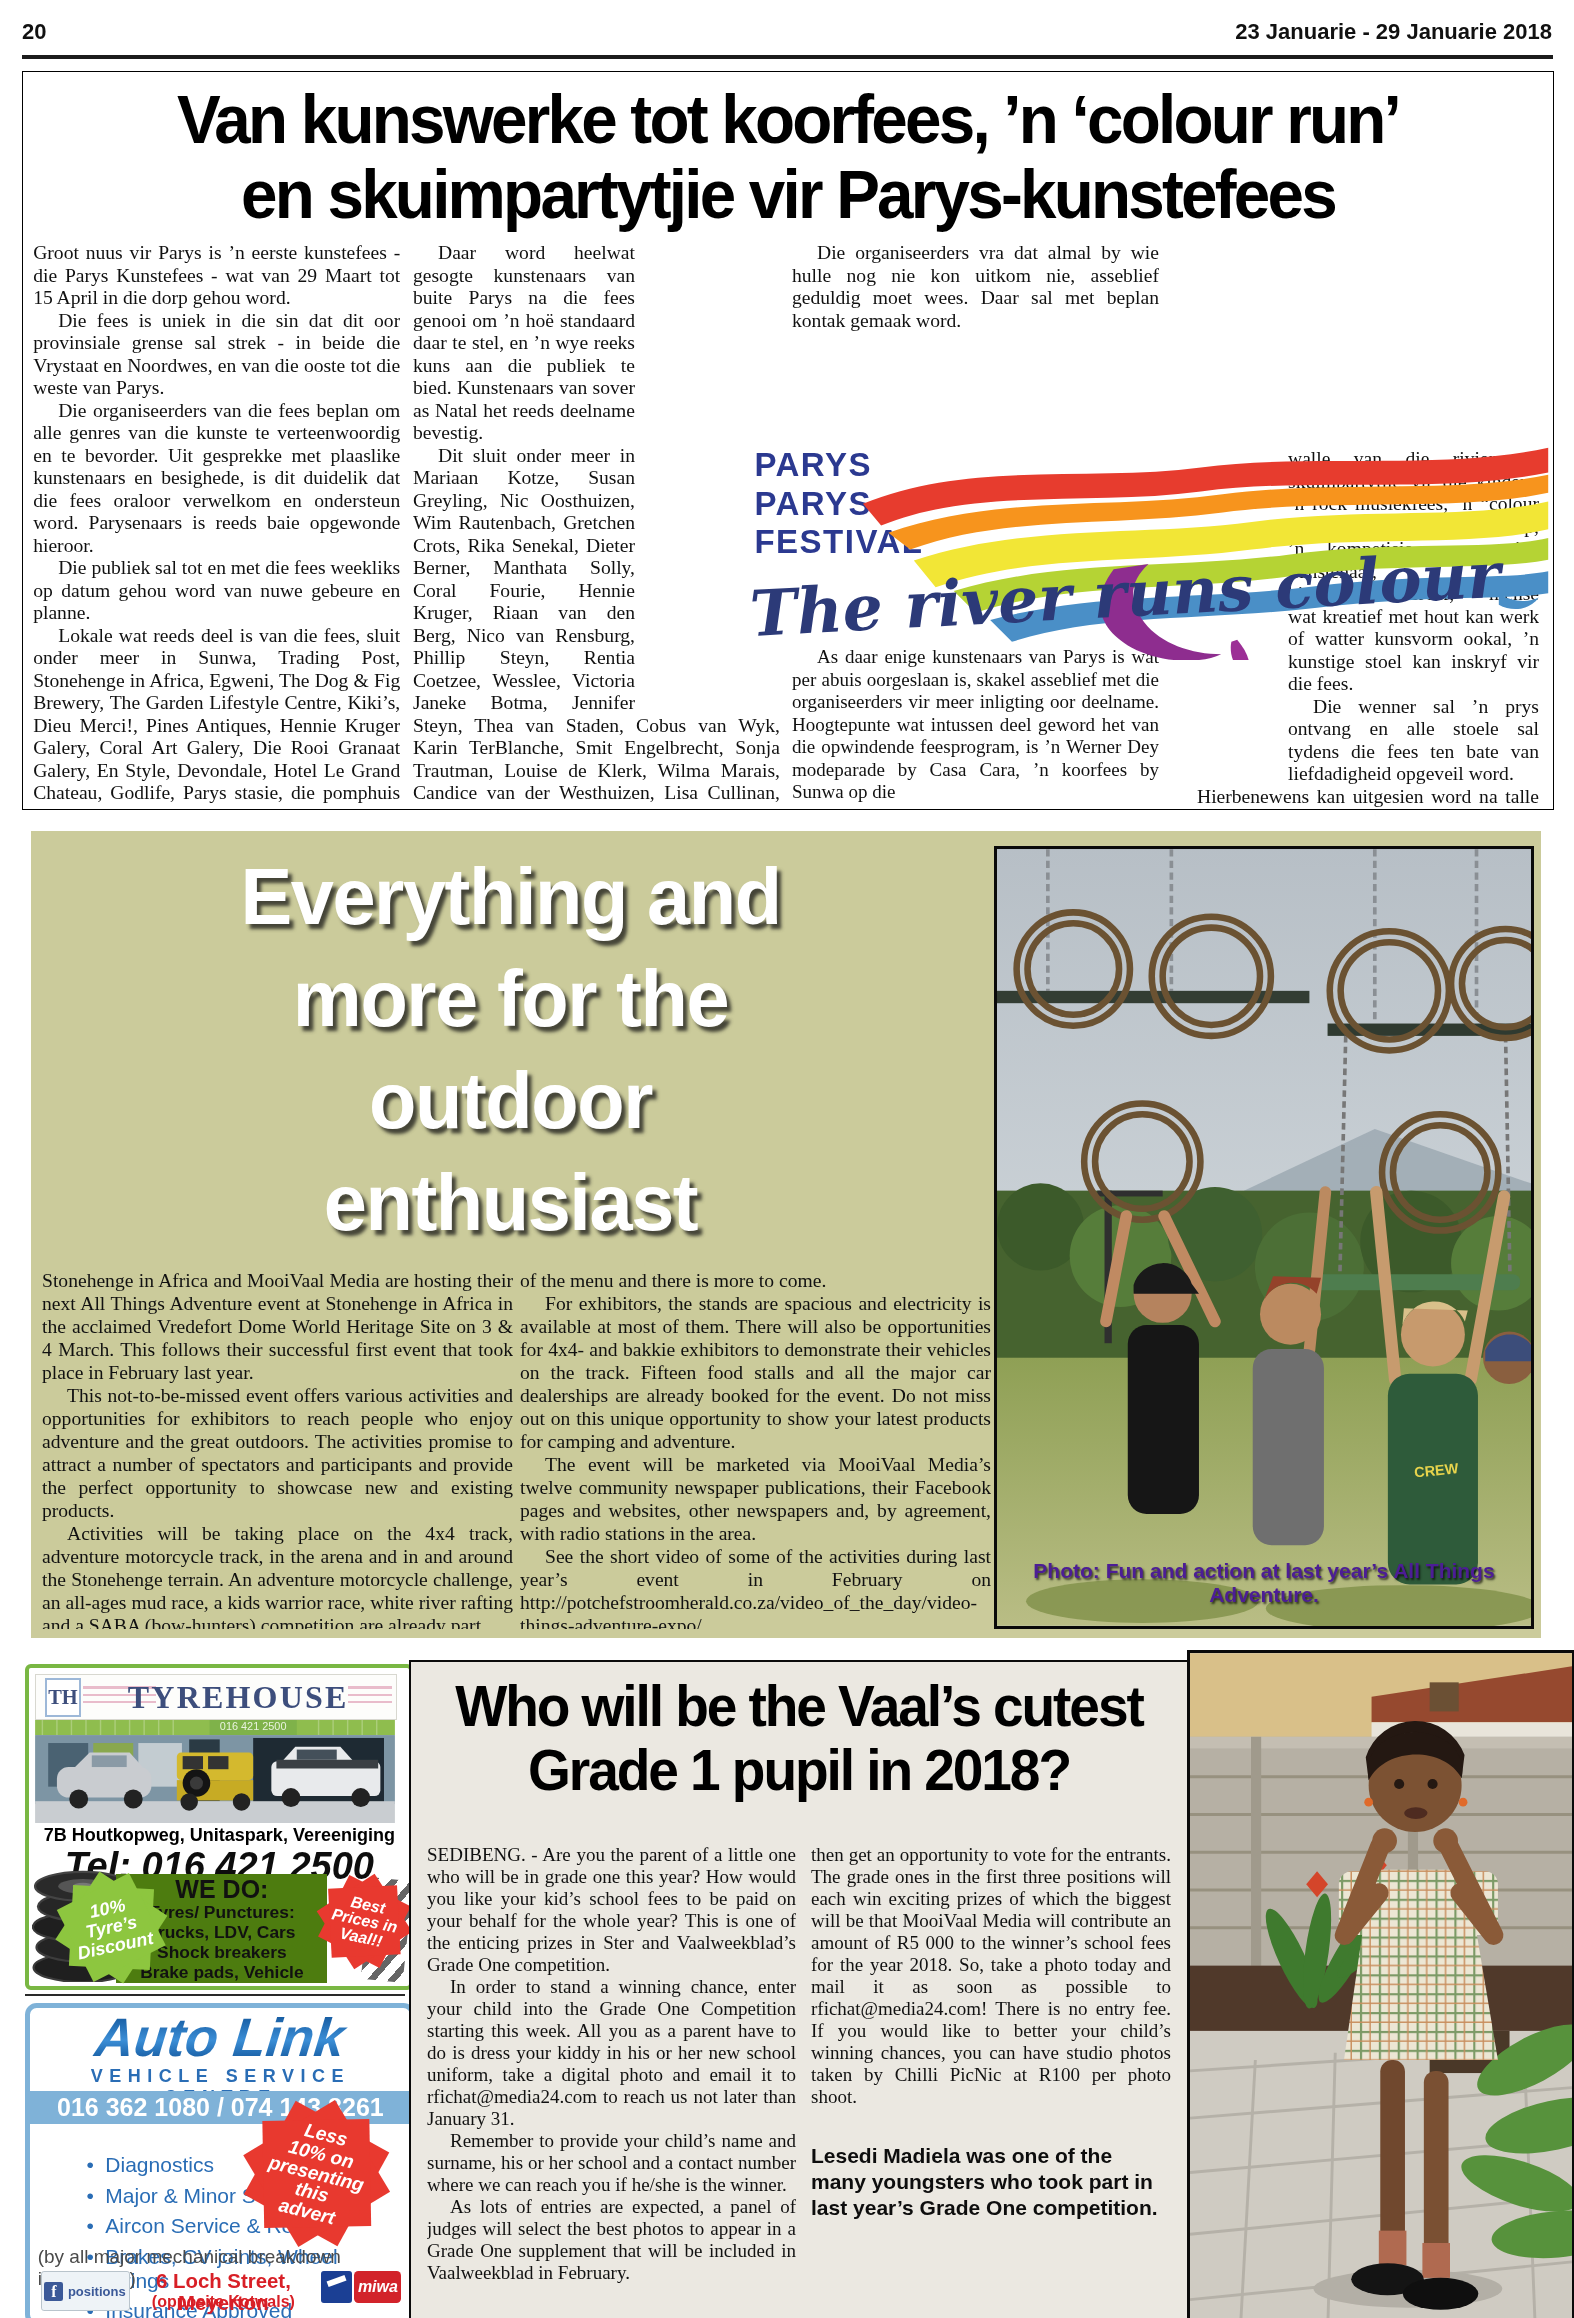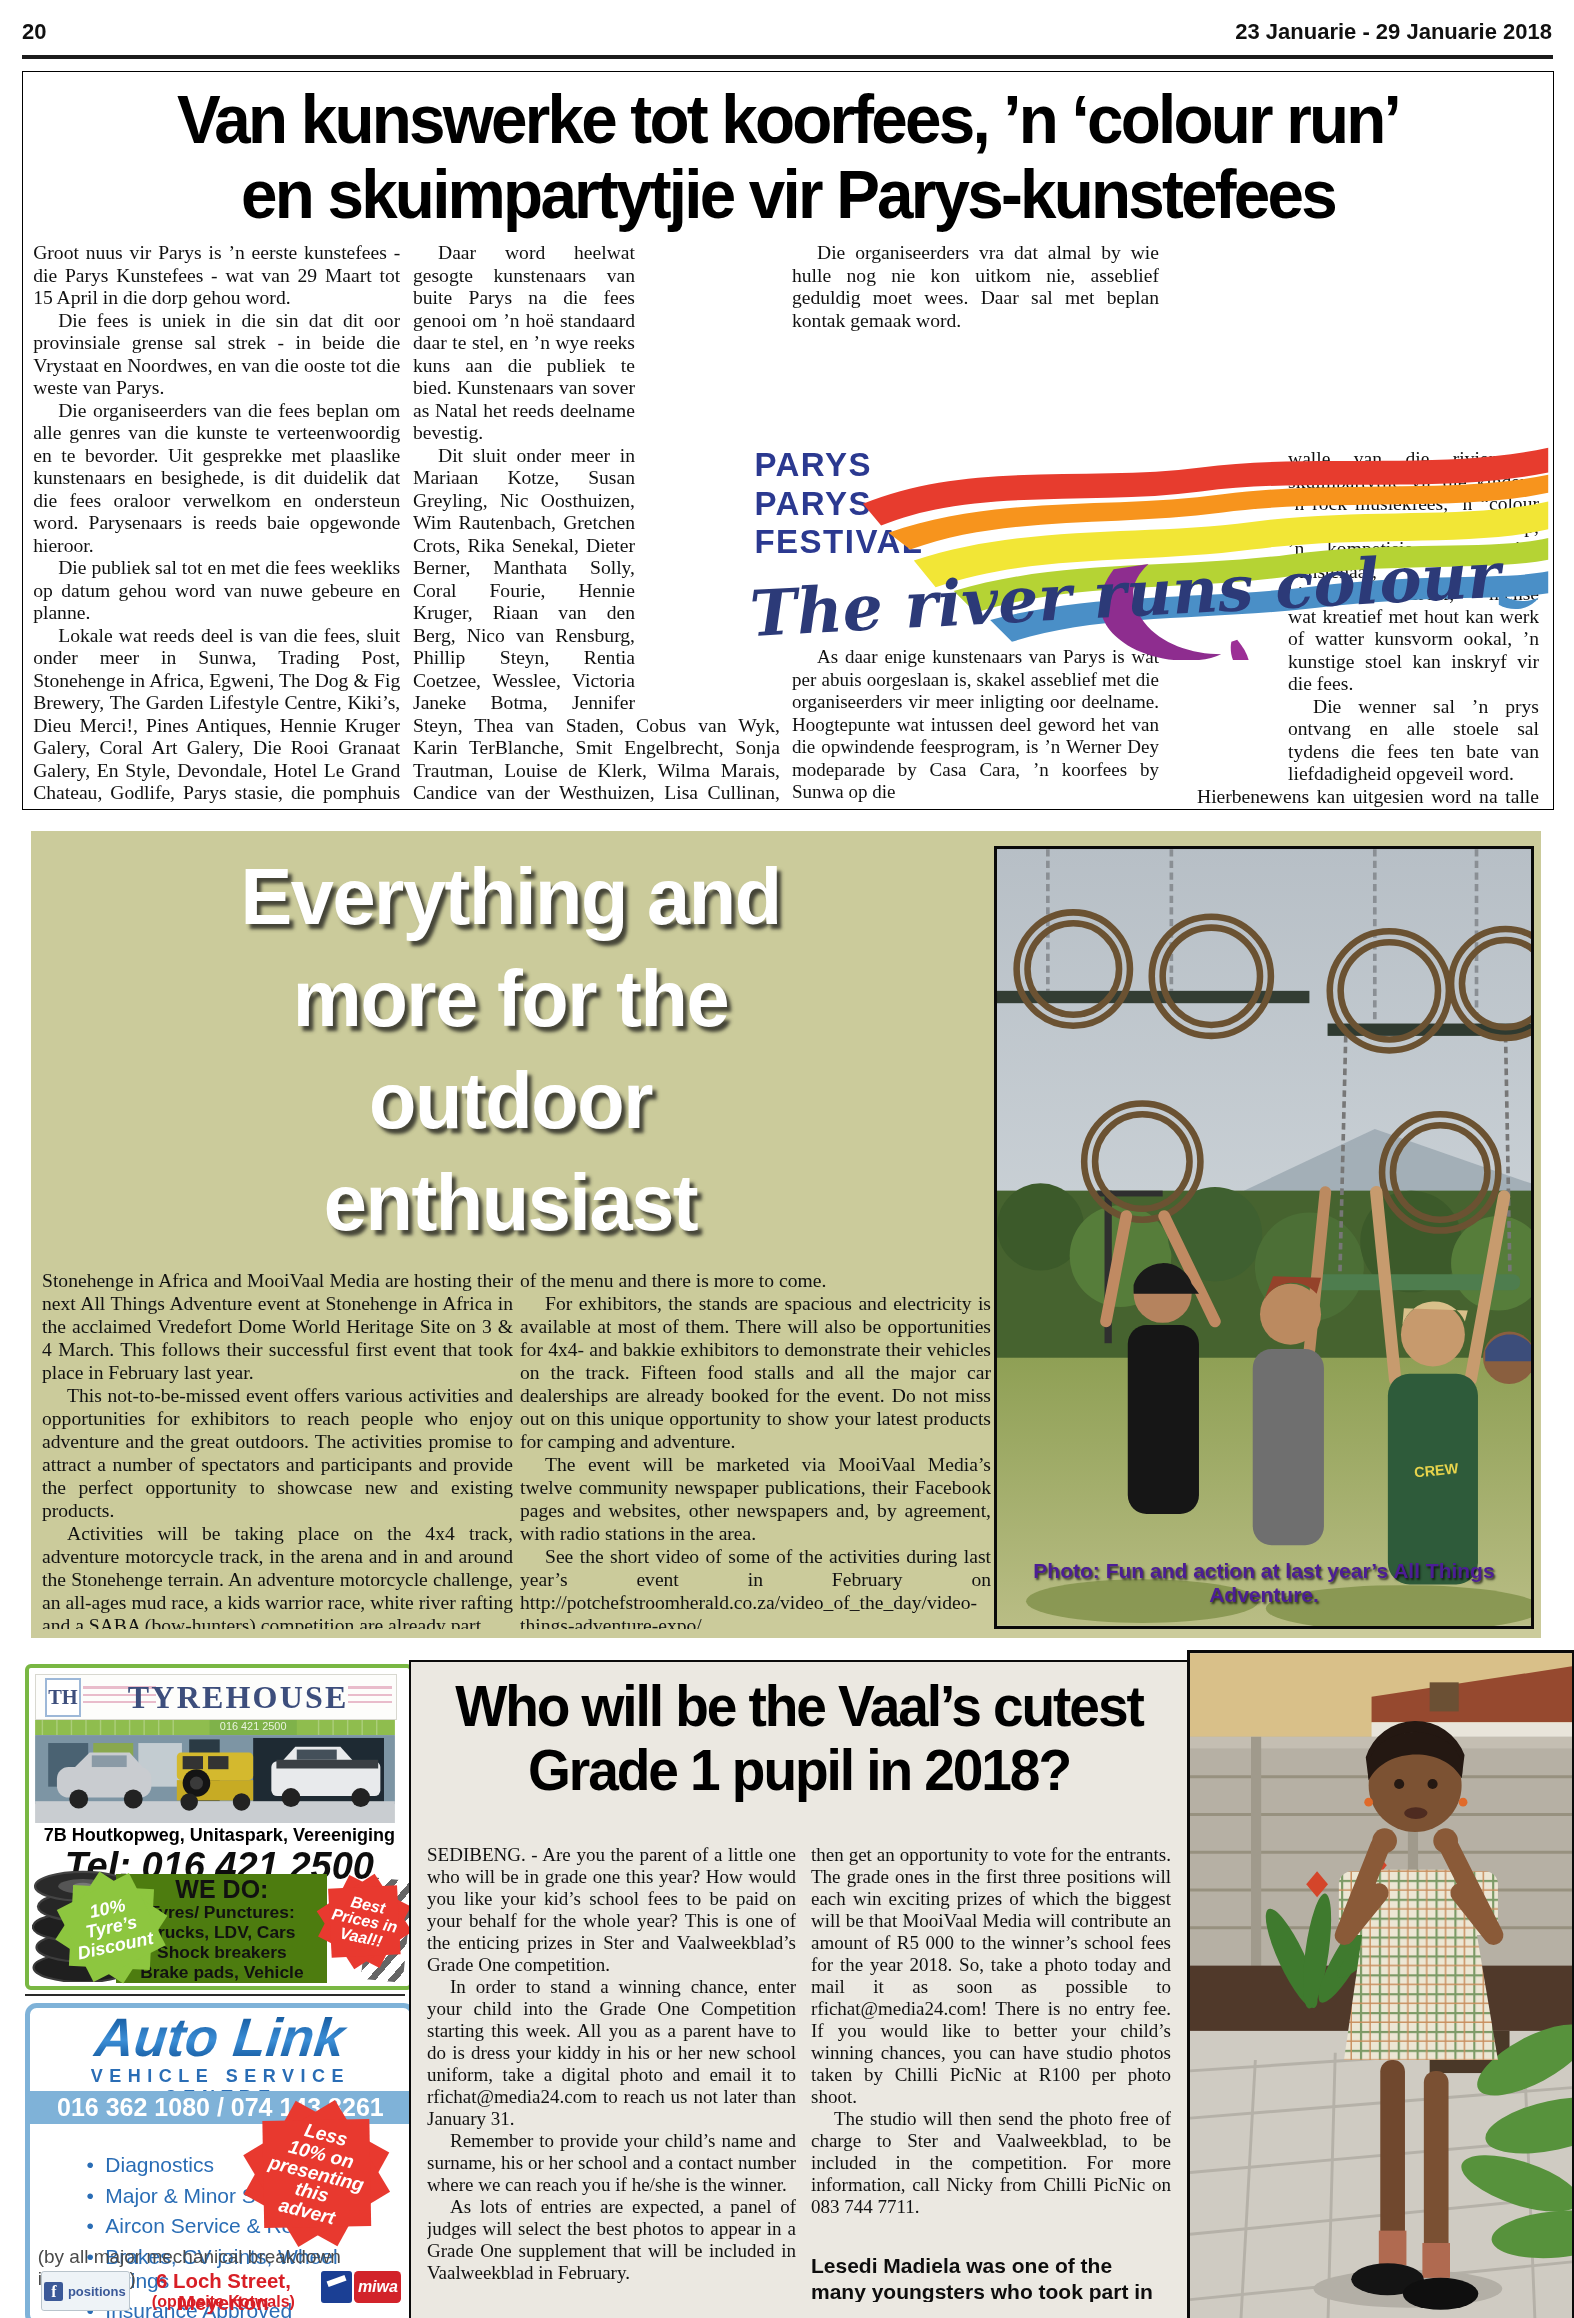--- a/index.html
+++ b/index.html
@@ -432,21 +432,20 @@
       <div>
           <p>SEDIBENG. - Are you the parent of a little one who will be in grade one this year? How would you like your kid’s school fees to be paid on your behalf for the whole year? This is one of the enticing prizes in Ster and Vaalweekblad’s Grade One competition.</p>
           <p>In order to stand a winning chance, enter your child into the Grade One Competition starting this week. All you as a parent have to do is dress your kiddy in his or her new school uniform, take a digital photo and email it to rfichat@media24.com to reach us not later than January 31.</p>
           <p>Remember to provide your child’s name and surname, his or her school and a contact number where we can reach you if he/she is the winner.</p>
           <p>As lots of entries are expected, a panel of judges will select the best photos to appear in a Grade One supplement that will be included in Vaalweekblad in February.</p>
         </div>
     </div>
     <div class="gradecol" id="gcol2">
       <div>
           <p>then get an opportunity to vote for the entrants. The grade ones in the first three positions will each win exciting prizes of which the biggest will be that MooiVaal Media will contribute an amount of R5 000 to the winner’s school fees for the year 2018. So, take a photo today and mail it as soon as possible to rfichat@media24.com! There is no entry fee. If you would like to better your child’s winning chances, you can have studio photos taken by Chilli PicNic at R100 per photo shoot.</p>
-          <p>The studio will then send the photo free of charge to Ster and Vaalweekblad, to be included in the competition. For more information, call Nicky from Chilli PicNic on 083 744 7711.</p>
         </div>
       <div id="grade-caption">Lesedi Madiela was one of the many youngsters who took part in last year’s Grade One competition.</div>
     </div>
   </div>
 
   <div class="abs" id="girl-photo">
     <svg width="382" height="668" viewBox="0 0 526 919">
       <defs>
         <pattern id="check" width="26" height="26" patternUnits="userSpaceOnUse">
           <rect width="26" height="26" fill="#ece6d4"></rect>

